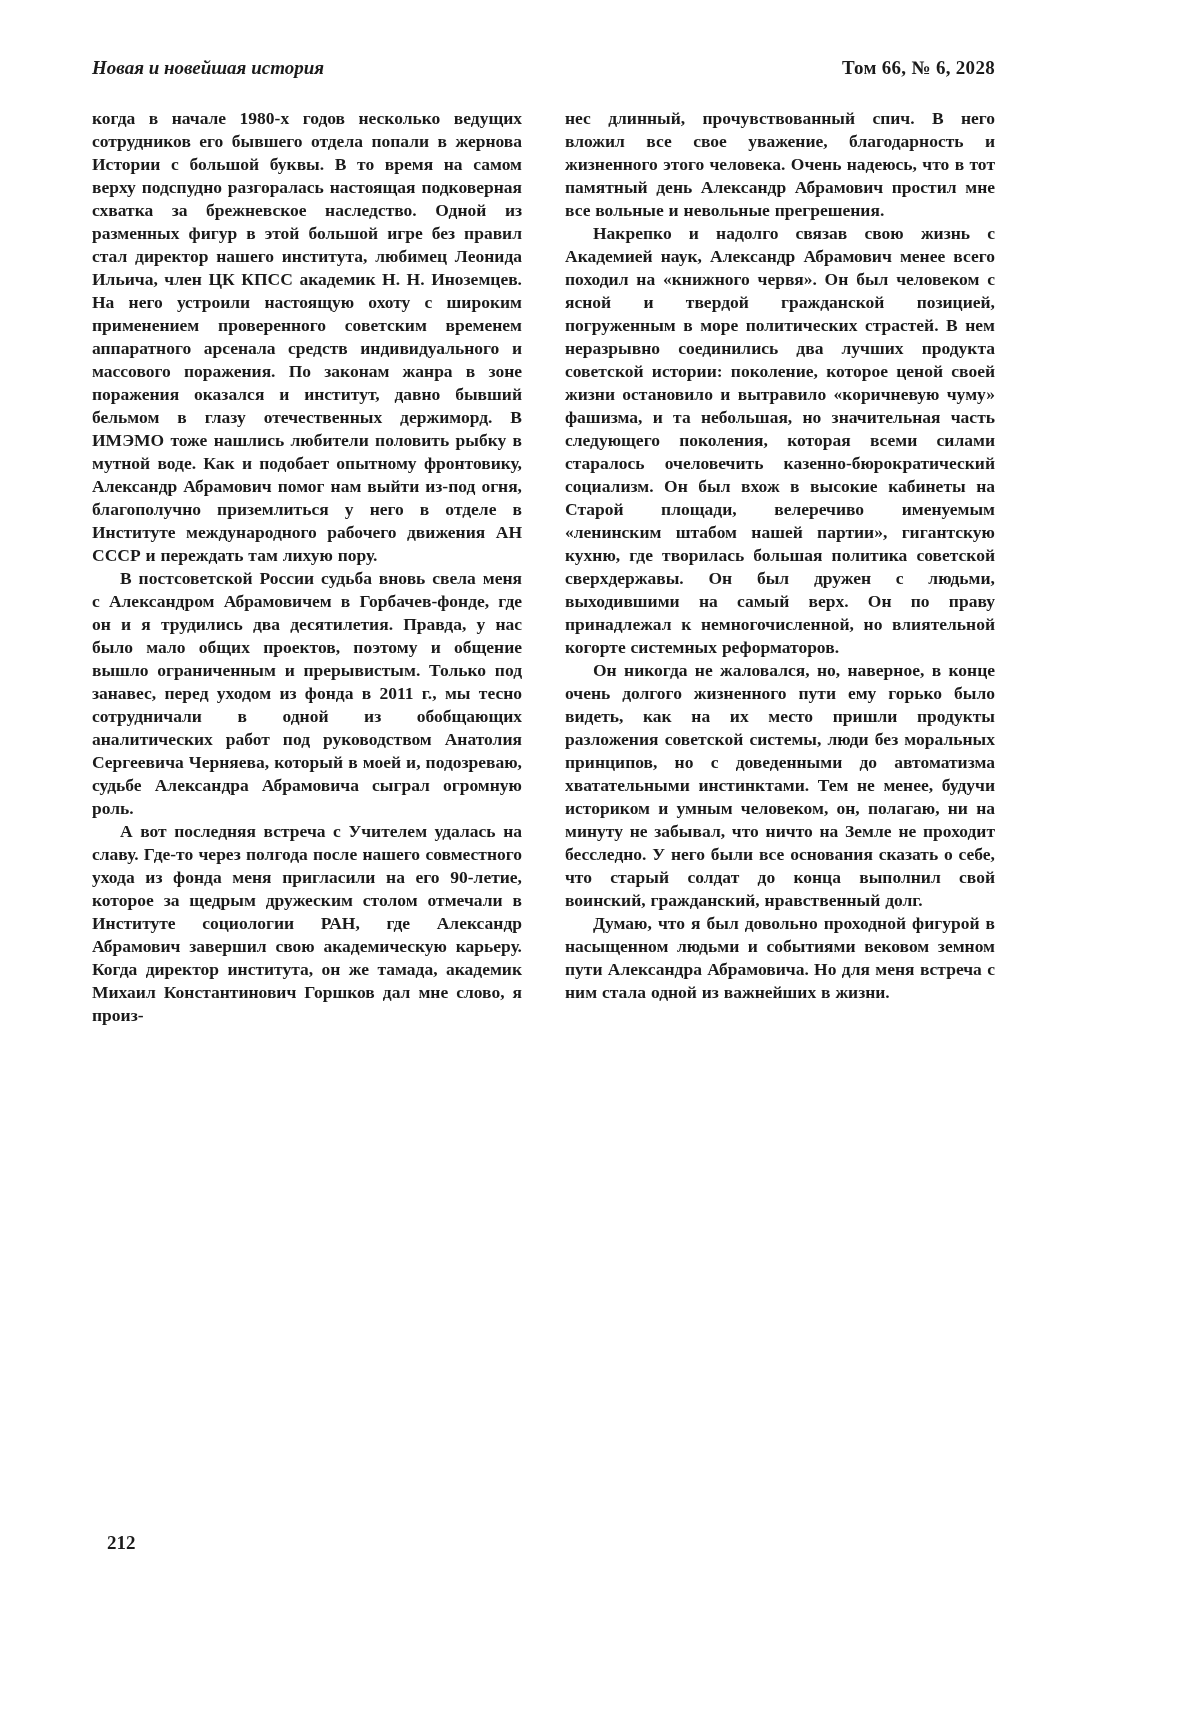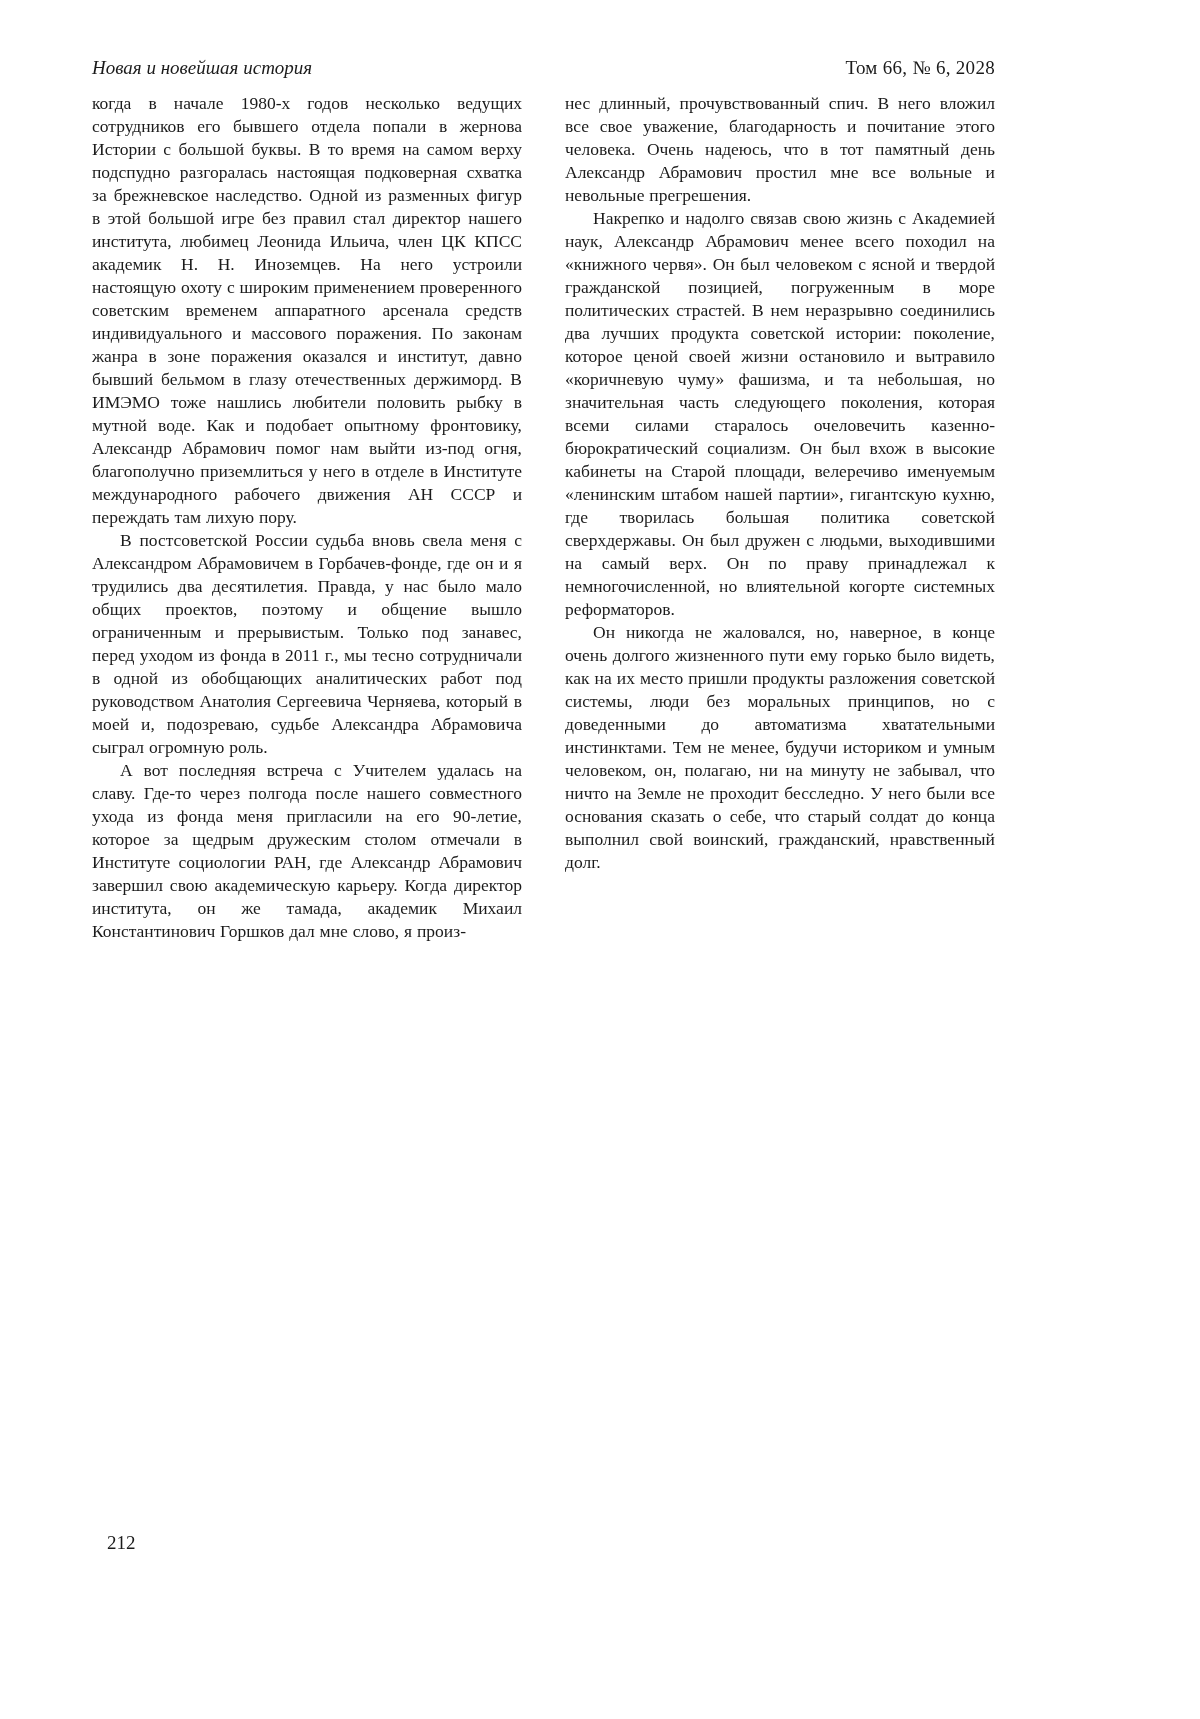--- a/index.html
+++ b/index.html
@@ -8,41 +8,42 @@
     background: #ffffff;
   }
   .page {
     position: relative;
     width: 1200px;
     height: 1719px;
     background: #ffffff;
     font-family: "Liberation Serif", "DejaVu Serif", serif;
     color: #1b1b1b;
     overflow: hidden;
+    font-weight: bold;
   }
   .page-header {
     position: absolute;
     top: 57px;
     left: 92px;
     width: 903px;
     display: flex;
     justify-content: space-between;
     align-items: baseline;
     font-size: 19px;
   }
   .journal-title {
     font-style: italic;
   }
   .issue-info {
     font-style: normal;
     letter-spacing: 0.3px;
   }
   .page-body {
     position: absolute;
-    top: 92px;
+    top: 107px;
     left: 92px;
     width: 903px;
     display: flex;
     gap: 43px;
   }
   .column {
     width: 430px;
     font-size: 17.5px;
     line-height: 23px;
     text-align: justify;
@@ -76,23 +77,24 @@
 
   <main class="page-body">
 
     <div class="column">
       <p class="no-indent">когда в начале 1980-х годов несколько ведущих сотрудников его бывшего отдела попали в жернова Истории с большой буквы. В то время на самом верху подспудно разгоралась настоящая подковерная схватка за брежневское наследство. Одной из разменных фигур в этой большой игре без правил стал директор нашего института, любимец Леонида Ильича, член ЦК КПСС академик Н. Н. Иноземцев. На него устроили настоящую охоту с широким применением проверенного советским временем аппаратного арсенала средств индивидуального и массового поражения. По законам жанра в зоне поражения оказался и институт, давно бывший бельмом в глазу отечественных держиморд. В ИМЭМО тоже нашлись любители половить рыбку в мутной воде. Как и подобает опытному фронтовику, Александр Абрамович помог нам выйти из-под огня, благополучно приземлиться у него в отделе в Институте международного рабочего движения АН СССР и переждать там лихую пору.</p>
       <p>В постсоветской России судьба вновь свела меня с Александром Абрамовичем в Горбачев-фонде, где он и я трудились два десятилетия. Правда, у нас было мало общих проектов, поэтому и общение вышло ограниченным и прерывистым. Только под занавес, перед уходом из фонда в 2011 г., мы тесно сотрудничали в одной из обобщающих аналитических работ под руководством Анатолия Сергеевича Черняева, который в моей и, подозреваю, судьбе Александра Абрамовича сыграл огромную роль.</p>
       <p>А вот последняя встреча с Учителем удалась на славу. Где-то через полгода после нашего совместного ухода из фонда меня пригласили на его 90-летие, которое за щедрым дружеским столом отмечали в Институте социологии РАН, где Александр Абрамович завершил свою академическую карьеру. Когда директор института, он же тамада, академик Михаил Константинович Горшков дал мне слово, я произ-</p>
     </div>
 
     <div class="column">
-      <p class="no-indent">нес длинный, прочувствованный спич. В него вложил все свое уважение, благодарность и почитание этого человека. Очень надеюсь, что в тот памятный день Александр Абрамович простил мне все вольные и невольные прегрешения.</p>
+      <p class="no-indent">нес длинный, прочувствованный спич. В него вложил все свое уважение, благодарность и жизненного этого человека. Очень надеюсь, что в тот памятный день Александр Абрамович простил мне все вольные и невольные прегрешения.</p>
       <p>Накрепко и надолго связав свою жизнь с Академией наук, Александр Абрамович менее всего походил на «книжного червя». Он был человеком с ясной и твердой гражданской позицией, погруженным в море политических страстей. В нем неразрывно соединились два лучших продукта советской истории: поколение, которое ценой своей жизни остановило и вытравило «коричневую чуму» фашизма, и та небольшая, но значительная часть следующего поколения, которая всеми силами старалось очеловечить казенно-бюрократический социализм. Он был вхож в высокие кабинеты на Старой площади, велеречиво именуемым «ленинским штабом нашей партии», гигантскую кухню, где творилась большая политика советской сверхдержавы. Он был дружен с людьми, выходившими на самый верх. Он по праву принадлежал к немногочисленной, но влиятельной когорте системных реформаторов.</p>
       <p>Он никогда не жаловался, но, наверное, в конце очень долгого жизненного пути ему горько было видеть, как на их место пришли продукты разложения советской системы, люди без моральных принципов, но с доведенными до автоматизма хватательными инстинктами. Тем не менее, будучи историком и умным человеком, он, полагаю, ни на минуту не забывал, что ничто на Земле не проходит бесследно. У него были все основания сказать о себе, что старый солдат до конца выполнил свой воинский, гражданский, нравственный долг.</p>
+      <p>Думаю, что я был довольно проходной фигурой в насыщенном людьми и событиями вековом земном пути Александра Абрамовича. Но для меня встреча с ним стала одной из важнейших в жизни.</p>
     </div>
 
   </main>
 
   <footer>
     <span class="page-number">212</span>
   </footer>
 
 </div>
 

